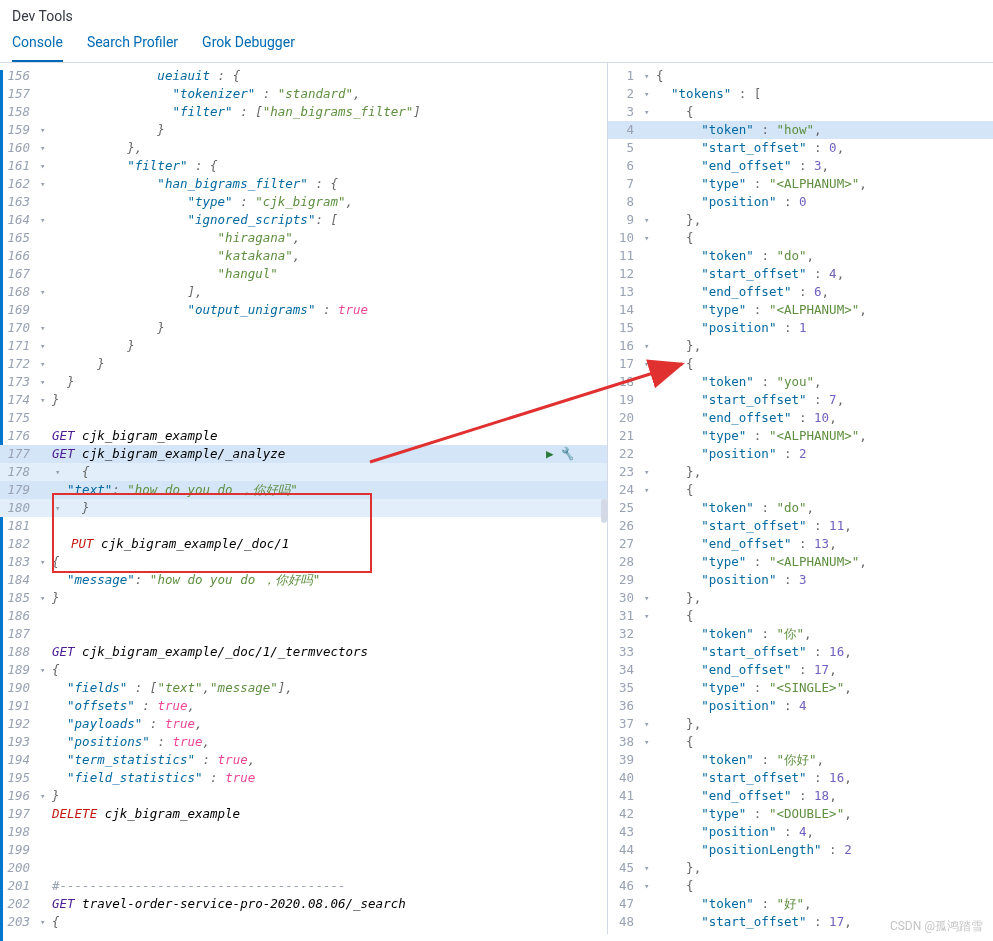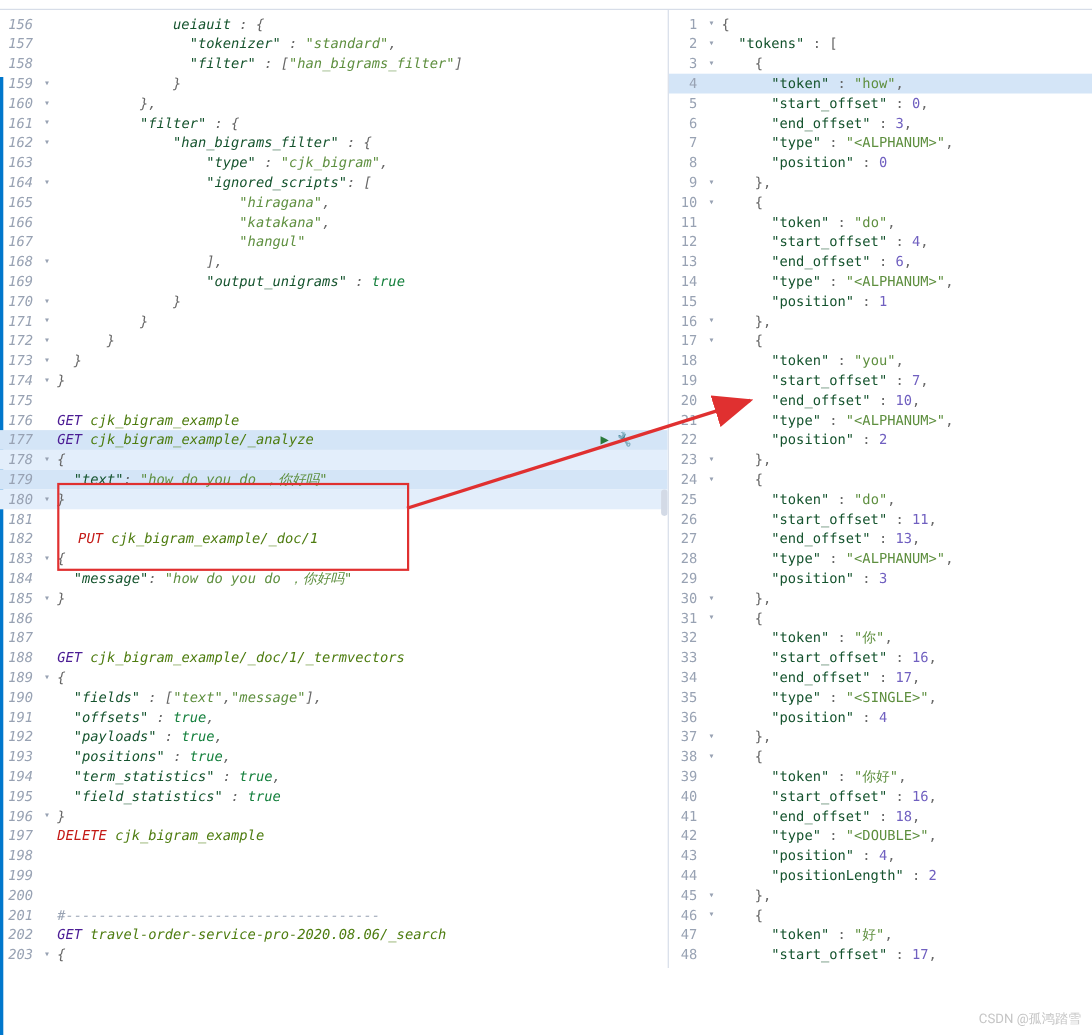--- a/index.html
+++ b/index.html
@@ -84,28 +84,28 @@
 .fold {
   width: 12px;
   color: #98a2b3;
   flex-shrink: 0;
   font-size: 9px;
 }
 .code { flex: 1; }
 .method-get { color: #4c1d95; }
 .method-put { color: #c41a16; padding-left: 19px; }
 .method-delete { color: #c41a16; }
-.path { color: #4d7c0f; }
-.key { color: #14532d; }
+.path { color: #000000; }
+.key { color: #0369a1; }
 .string { color: #5e8f3f; }
 .punc { color: #666; }
-.bool { color: #15803d; }
+.bool { color: #ec4899; }
 .num { color: #7060c0; }
 .comment { color: #98a2b3; }
-.hl-line { background: #e3eefb; }
+.hl-line { background: #e3eefb; gap: 15px; }
 .hl-blue { background: #d4e5f7; }
 .red-box {
   position: absolute;
   border: 2px solid #e03030;
   pointer-events: none;
   z-index: 10;
 }
 .arrow {
   position: absolute;
   z-index: 11;
@@ -135,20 +135,26 @@
   width: 3px;
   background: #0077cc;
 }
 </style>
 </head>
 <body>
 
 <div class="left-edge"></div>
 
 <div class="header">
+  <div class="title">Dev Tools</div>
+  <div class="tabs" id="tabs">
+      <div class="tab active">Console</div>
+      <div class="tab">Search Profiler</div>
+      <div class="tab">Grok Debugger</div>
+    </div>
 </div>
 
 <div class="main">
   <div class="left-panel">
     <div class="code-area" id="left-code"><div class="line"><span class="ln">156</span><span class="fold"></span><span class="code">              <span class="key">ueiauit</span> <span class="punc">: {</span></span></div><div class="line"><span class="ln">157</span><span class="fold"></span><span class="code">                <span class="key">"tokenizer"</span> <span class="punc">:</span> <span class="string">"standard"</span><span class="punc">,</span></span></div><div class="line"><span class="ln">158</span><span class="fold"></span><span class="code">                <span class="key">"filter"</span> <span class="punc">: [</span><span class="string">"han_bigrams_filter"</span><span class="punc">]</span></span></div><div class="line"><span class="ln">159</span><span class="fold">▾</span><span class="code">              <span class="punc">}</span></span></div><div class="line"><span class="ln">160</span><span class="fold">▾</span><span class="code">          <span class="punc">},</span></span></div><div class="line"><span class="ln">161</span><span class="fold">▾</span><span class="code">          <span class="key">"filter"</span> <span class="punc">: {</span></span></div><div class="line"><span class="ln">162</span><span class="fold">▾</span><span class="code">              <span class="key">"han_bigrams_filter"</span> <span class="punc">: {</span></span></div><div class="line"><span class="ln">163</span><span class="fold"></span><span class="code">                  <span class="key">"type"</span> <span class="punc">:</span> <span class="string">"cjk_bigram"</span><span class="punc">,</span></span></div><div class="line"><span class="ln">164</span><span class="fold">▾</span><span class="code">                  <span class="key">"ignored_scripts"</span><span class="punc">: [</span></span></div><div class="line"><span class="ln">165</span><span class="fold"></span><span class="code">                      <span class="string">"hiragana"</span><span class="punc">,</span></span></div><div class="line"><span class="ln">166</span><span class="fold"></span><span class="code">                      <span class="string">"katakana"</span><span class="punc">,</span></span></div><div class="line"><span class="ln">167</span><span class="fold"></span><span class="code">                      <span class="string">"hangul"</span></span></div><div class="line"><span class="ln">168</span><span class="fold">▾</span><span class="code">                  <span class="punc">],</span></span></div><div class="line"><span class="ln">169</span><span class="fold"></span><span class="code">                  <span class="key">"output_unigrams"</span> <span class="punc">:</span> <span class="bool">true</span></span></div><div class="line"><span class="ln">170</span><span class="fold">▾</span><span class="code">              <span class="punc">}</span></span></div><div class="line"><span class="ln">171</span><span class="fold">▾</span><span class="code">          <span class="punc">}</span></span></div><div class="line"><span class="ln">172</span><span class="fold">▾</span><span class="code">      <span class="punc">}</span></span></div><div class="line"><span class="ln">173</span><span class="fold">▾</span><span class="code">  <span class="punc">}</span></span></div><div class="line"><span class="ln">174</span><span class="fold">▾</span><span class="code"><span class="punc">}</span></span></div><div class="line"><span class="ln">175</span><span class="fold"></span><span class="code"></span></div><div class="line"><span class="ln">176</span><span class="fold"></span><span class="code"><span class="method-get">GET</span> <span class="path">cjk_bigram_example</span></span></div><div class="line hl-blue" style="position: relative;"><span class="ln">177</span><span class="fold"></span><span class="code"><span class="method-get">GET</span> <span class="path">cjk_bigram_example/_analyze</span></span><span class="action-icons"><span style="color:#2a7a3a">▶</span><span style="color:#666">🔧</span></span></div><div class="line hl-line"><span class="ln">178</span><span class="fold">▾</span><span class="code"><span class="punc">{</span></span></div><div class="line hl-blue"><span class="ln">179</span><span class="fold"></span><span class="code">  <span class="key">"text"</span><span class="punc">:</span> <span class="string">"how do you do ，你好吗"</span></span></div><div class="line hl-line"><span class="ln">180</span><span class="fold">▾</span><span class="code"><span class="punc">}</span></span></div><div class="line"><span class="ln">181</span><span class="fold"></span><span class="code"></span></div><div class="line"><span class="ln">182</span><span class="fold"></span><span class="code"><span class="method-put">PUT</span> <span class="path">cjk_bigram_example/_doc/1</span></span></div><div class="line"><span class="ln">183</span><span class="fold">▾</span><span class="code"><span class="punc">{</span></span></div><div class="line"><span class="ln">184</span><span class="fold"></span><span class="code">  <span class="key">"message"</span><span class="punc">:</span> <span class="string">"how do you do ，你好吗"</span></span></div><div class="line"><span class="ln">185</span><span class="fold">▾</span><span class="code"><span class="punc">}</span></span></div><div class="line"><span class="ln">186</span><span class="fold"></span><span class="code"></span></div><div class="line"><span class="ln">187</span><span class="fold"></span><span class="code"></span></div><div class="line"><span class="ln">188</span><span class="fold"></span><span class="code"><span class="method-get">GET</span> <span class="path">cjk_bigram_example/_doc/1/_termvectors</span></span></div><div class="line"><span class="ln">189</span><span class="fold">▾</span><span class="code"><span class="punc">{</span></span></div><div class="line"><span class="ln">190</span><span class="fold"></span><span class="code">  <span class="key">"fields"</span> <span class="punc">: [</span><span class="string">"text"</span><span class="punc">,</span><span class="string">"message"</span><span class="punc">],</span></span></div><div class="line"><span class="ln">191</span><span class="fold"></span><span class="code">  <span class="key">"offsets"</span> <span class="punc">:</span> <span class="bool">true</span><span class="punc">,</span></span></div><div class="line"><span class="ln">192</span><span class="fold"></span><span class="code">  <span class="key">"payloads"</span> <span class="punc">:</span> <span class="bool">true</span><span class="punc">,</span></span></div><div class="line"><span class="ln">193</span><span class="fold"></span><span class="code">  <span class="key">"positions"</span> <span class="punc">:</span> <span class="bool">true</span><span class="punc">,</span></span></div><div class="line"><span class="ln">194</span><span class="fold"></span><span class="code">  <span class="key">"term_statistics"</span> <span class="punc">:</span> <span class="bool">true</span><span class="punc">,</span></span></div><div class="line"><span class="ln">195</span><span class="fold"></span><span class="code">  <span class="key">"field_statistics"</span> <span class="punc">:</span> <span class="bool">true</span></span></div><div class="line"><span class="ln">196</span><span class="fold">▾</span><span class="code"><span class="punc">}</span></span></div><div class="line"><span class="ln">197</span><span class="fold"></span><span class="code"><span class="method-delete">DELETE</span> <span class="path">cjk_bigram_example</span></span></div><div class="line"><span class="ln">198</span><span class="fold"></span><span class="code"></span></div><div class="line"><span class="ln">199</span><span class="fold"></span><span class="code"></span></div><div class="line"><span class="ln">200</span><span class="fold"></span><span class="code"></span></div><div class="line"><span class="ln">201</span><span class="fold"></span><span class="code"><span class="comment">#--------------------------------------</span></span></div><div class="line"><span class="ln">202</span><span class="fold"></span><span class="code"><span class="method-get">GET</span> <span class="path">travel-order-service-pro-2020.08.06/_search</span></span></div><div class="line"><span class="ln">203</span><span class="fold">▾</span><span class="code"><span class="punc">{</span></span></div><div class="line"><span class="ln">204</span><span class="fold">▾</span><span class="code">  <span class="key">"query"</span><span class="punc">: {</span></span></div></div>
     <div class="gutter-drag"></div>
     <div class="red-box" id="redbox" style="left: 52px; top: 430px; width: 320px; height: 80px;"></div>
   </div>
   <div class="right-panel">
     <div class="code-area" id="right-code"><div class="line"><span class="ln">1</span><span class="fold">▾</span><span class="code"><span class="punc">{</span></span></div><div class="line"><span class="ln">2</span><span class="fold">▾</span><span class="code">  <span class="key">"tokens"</span> <span class="punc">: [</span></span></div><div class="line"><span class="ln">3</span><span class="fold">▾</span><span class="code">    <span class="punc">{</span></span></div><div class="line hl-blue"><span class="ln">4</span><span class="fold"></span><span class="code">      <span class="key">"token"</span> <span class="punc">:</span> <span class="string">"how"</span><span class="punc">,</span></span></div><div class="line"><span class="ln">5</span><span class="fold"></span><span class="code">      <span class="key">"start_offset"</span> <span class="punc">:</span> <span class="num">0</span><span class="punc">,</span></span></div><div class="line"><span class="ln">6</span><span class="fold"></span><span class="code">      <span class="key">"end_offset"</span> <span class="punc">:</span> <span class="num">3</span><span class="punc">,</span></span></div><div class="line"><span class="ln">7</span><span class="fold"></span><span class="code">      <span class="key">"type"</span> <span class="punc">:</span> <span class="string">"&lt;ALPHANUM&gt;"</span><span class="punc">,</span></span></div><div class="line"><span class="ln">8</span><span class="fold"></span><span class="code">      <span class="key">"position"</span> <span class="punc">:</span> <span class="num">0</span></span></div><div class="line"><span class="ln">9</span><span class="fold">▾</span><span class="code">    <span class="punc">},</span></span></div><div class="line"><span class="ln">10</span><span class="fold">▾</span><span class="code">    <span class="punc">{</span></span></div><div class="line"><span class="ln">11</span><span class="fold"></span><span class="code">      <span class="key">"token"</span> <span class="punc">:</span> <span class="string">"do"</span><span class="punc">,</span></span></div><div class="line"><span class="ln">12</span><span class="fold"></span><span class="code">      <span class="key">"start_offset"</span> <span class="punc">:</span> <span class="num">4</span><span class="punc">,</span></span></div><div class="line"><span class="ln">13</span><span class="fold"></span><span class="code">      <span class="key">"end_offset"</span> <span class="punc">:</span> <span class="num">6</span><span class="punc">,</span></span></div><div class="line"><span class="ln">14</span><span class="fold"></span><span class="code">      <span class="key">"type"</span> <span class="punc">:</span> <span class="string">"&lt;ALPHANUM&gt;"</span><span class="punc">,</span></span></div><div class="line"><span class="ln">15</span><span class="fold"></span><span class="code">      <span class="key">"position"</span> <span class="punc">:</span> <span class="num">1</span></span></div><div class="line"><span class="ln">16</span><span class="fold">▾</span><span class="code">    <span class="punc">},</span></span></div><div class="line"><span class="ln">17</span><span class="fold">▾</span><span class="code">    <span class="punc">{</span></span></div><div class="line"><span class="ln">18</span><span class="fold"></span><span class="code">      <span class="key">"token"</span> <span class="punc">:</span> <span class="string">"you"</span><span class="punc">,</span></span></div><div class="line"><span class="ln">19</span><span class="fold"></span><span class="code">      <span class="key">"start_offset"</span> <span class="punc">:</span> <span class="num">7</span><span class="punc">,</span></span></div><div class="line"><span class="ln">20</span><span class="fold"></span><span class="code">      <span class="key">"end_offset"</span> <span class="punc">:</span> <span class="num">10</span><span class="punc">,</span></span></div><div class="line"><span class="ln">21</span><span class="fold"></span><span class="code">      <span class="key">"type"</span> <span class="punc">:</span> <span class="string">"&lt;ALPHANUM&gt;"</span><span class="punc">,</span></span></div><div class="line"><span class="ln">22</span><span class="fold"></span><span class="code">      <span class="key">"position"</span> <span class="punc">:</span> <span class="num">2</span></span></div><div class="line"><span class="ln">23</span><span class="fold">▾</span><span class="code">    <span class="punc">},</span></span></div><div class="line"><span class="ln">24</span><span class="fold">▾</span><span class="code">    <span class="punc">{</span></span></div><div class="line"><span class="ln">25</span><span class="fold"></span><span class="code">      <span class="key">"token"</span> <span class="punc">:</span> <span class="string">"do"</span><span class="punc">,</span></span></div><div class="line"><span class="ln">26</span><span class="fold"></span><span class="code">      <span class="key">"start_offset"</span> <span class="punc">:</span> <span class="num">11</span><span class="punc">,</span></span></div><div class="line"><span class="ln">27</span><span class="fold"></span><span class="code">      <span class="key">"end_offset"</span> <span class="punc">:</span> <span class="num">13</span><span class="punc">,</span></span></div><div class="line"><span class="ln">28</span><span class="fold"></span><span class="code">      <span class="key">"type"</span> <span class="punc">:</span> <span class="string">"&lt;ALPHANUM&gt;"</span><span class="punc">,</span></span></div><div class="line"><span class="ln">29</span><span class="fold"></span><span class="code">      <span class="key">"position"</span> <span class="punc">:</span> <span class="num">3</span></span></div><div class="line"><span class="ln">30</span><span class="fold">▾</span><span class="code">    <span class="punc">},</span></span></div><div class="line"><span class="ln">31</span><span class="fold">▾</span><span class="code">    <span class="punc">{</span></span></div><div class="line"><span class="ln">32</span><span class="fold"></span><span class="code">      <span class="key">"token"</span> <span class="punc">:</span> <span class="string">"你"</span><span class="punc">,</span></span></div><div class="line"><span class="ln">33</span><span class="fold"></span><span class="code">      <span class="key">"start_offset"</span> <span class="punc">:</span> <span class="num">16</span><span class="punc">,</span></span></div><div class="line"><span class="ln">34</span><span class="fold"></span><span class="code">      <span class="key">"end_offset"</span> <span class="punc">:</span> <span class="num">17</span><span class="punc">,</span></span></div><div class="line"><span class="ln">35</span><span class="fold"></span><span class="code">      <span class="key">"type"</span> <span class="punc">:</span> <span class="string">"&lt;SINGLE&gt;"</span><span class="punc">,</span></span></div><div class="line"><span class="ln">36</span><span class="fold"></span><span class="code">      <span class="key">"position"</span> <span class="punc">:</span> <span class="num">4</span></span></div><div class="line"><span class="ln">37</span><span class="fold">▾</span><span class="code">    <span class="punc">},</span></span></div><div class="line"><span class="ln">38</span><span class="fold">▾</span><span class="code">    <span class="punc">{</span></span></div><div class="line"><span class="ln">39</span><span class="fold"></span><span class="code">      <span class="key">"token"</span> <span class="punc">:</span> <span class="string">"你好"</span><span class="punc">,</span></span></div><div class="line"><span class="ln">40</span><span class="fold"></span><span class="code">      <span class="key">"start_offset"</span> <span class="punc">:</span> <span class="num">16</span><span class="punc">,</span></span></div><div class="line"><span class="ln">41</span><span class="fold"></span><span class="code">      <span class="key">"end_offset"</span> <span class="punc">:</span> <span class="num">18</span><span class="punc">,</span></span></div><div class="line"><span class="ln">42</span><span class="fold"></span><span class="code">      <span class="key">"type"</span> <span class="punc">:</span> <span class="string">"&lt;DOUBLE&gt;"</span><span class="punc">,</span></span></div><div class="line"><span class="ln">43</span><span class="fold"></span><span class="code">      <span class="key">"position"</span> <span class="punc">:</span> <span class="num">4</span><span class="punc">,</span></span></div><div class="line"><span class="ln">44</span><span class="fold"></span><span class="code">      <span class="key">"positionLength"</span> <span class="punc">:</span> <span class="num">2</span></span></div><div class="line"><span class="ln">45</span><span class="fold">▾</span><span class="code">    <span class="punc">},</span></span></div><div class="line"><span class="ln">46</span><span class="fold">▾</span><span class="code">    <span class="punc">{</span></span></div><div class="line"><span class="ln">47</span><span class="fold"></span><span class="code">      <span class="key">"token"</span> <span class="punc">:</span> <span class="string">"好"</span><span class="punc">,</span></span></div><div class="line"><span class="ln">48</span><span class="fold"></span><span class="code">      <span class="key">"start_offset"</span> <span class="punc">:</span> <span class="num">17</span><span class="punc">,</span></span></div><div class="line"><span class="ln">49</span><span class="fold"></span><span class="code">      <span class="key">"end_offset"</span> <span class="punc">:</span> <span class="num">18</span><span class="punc">,</span></span></div></div>

